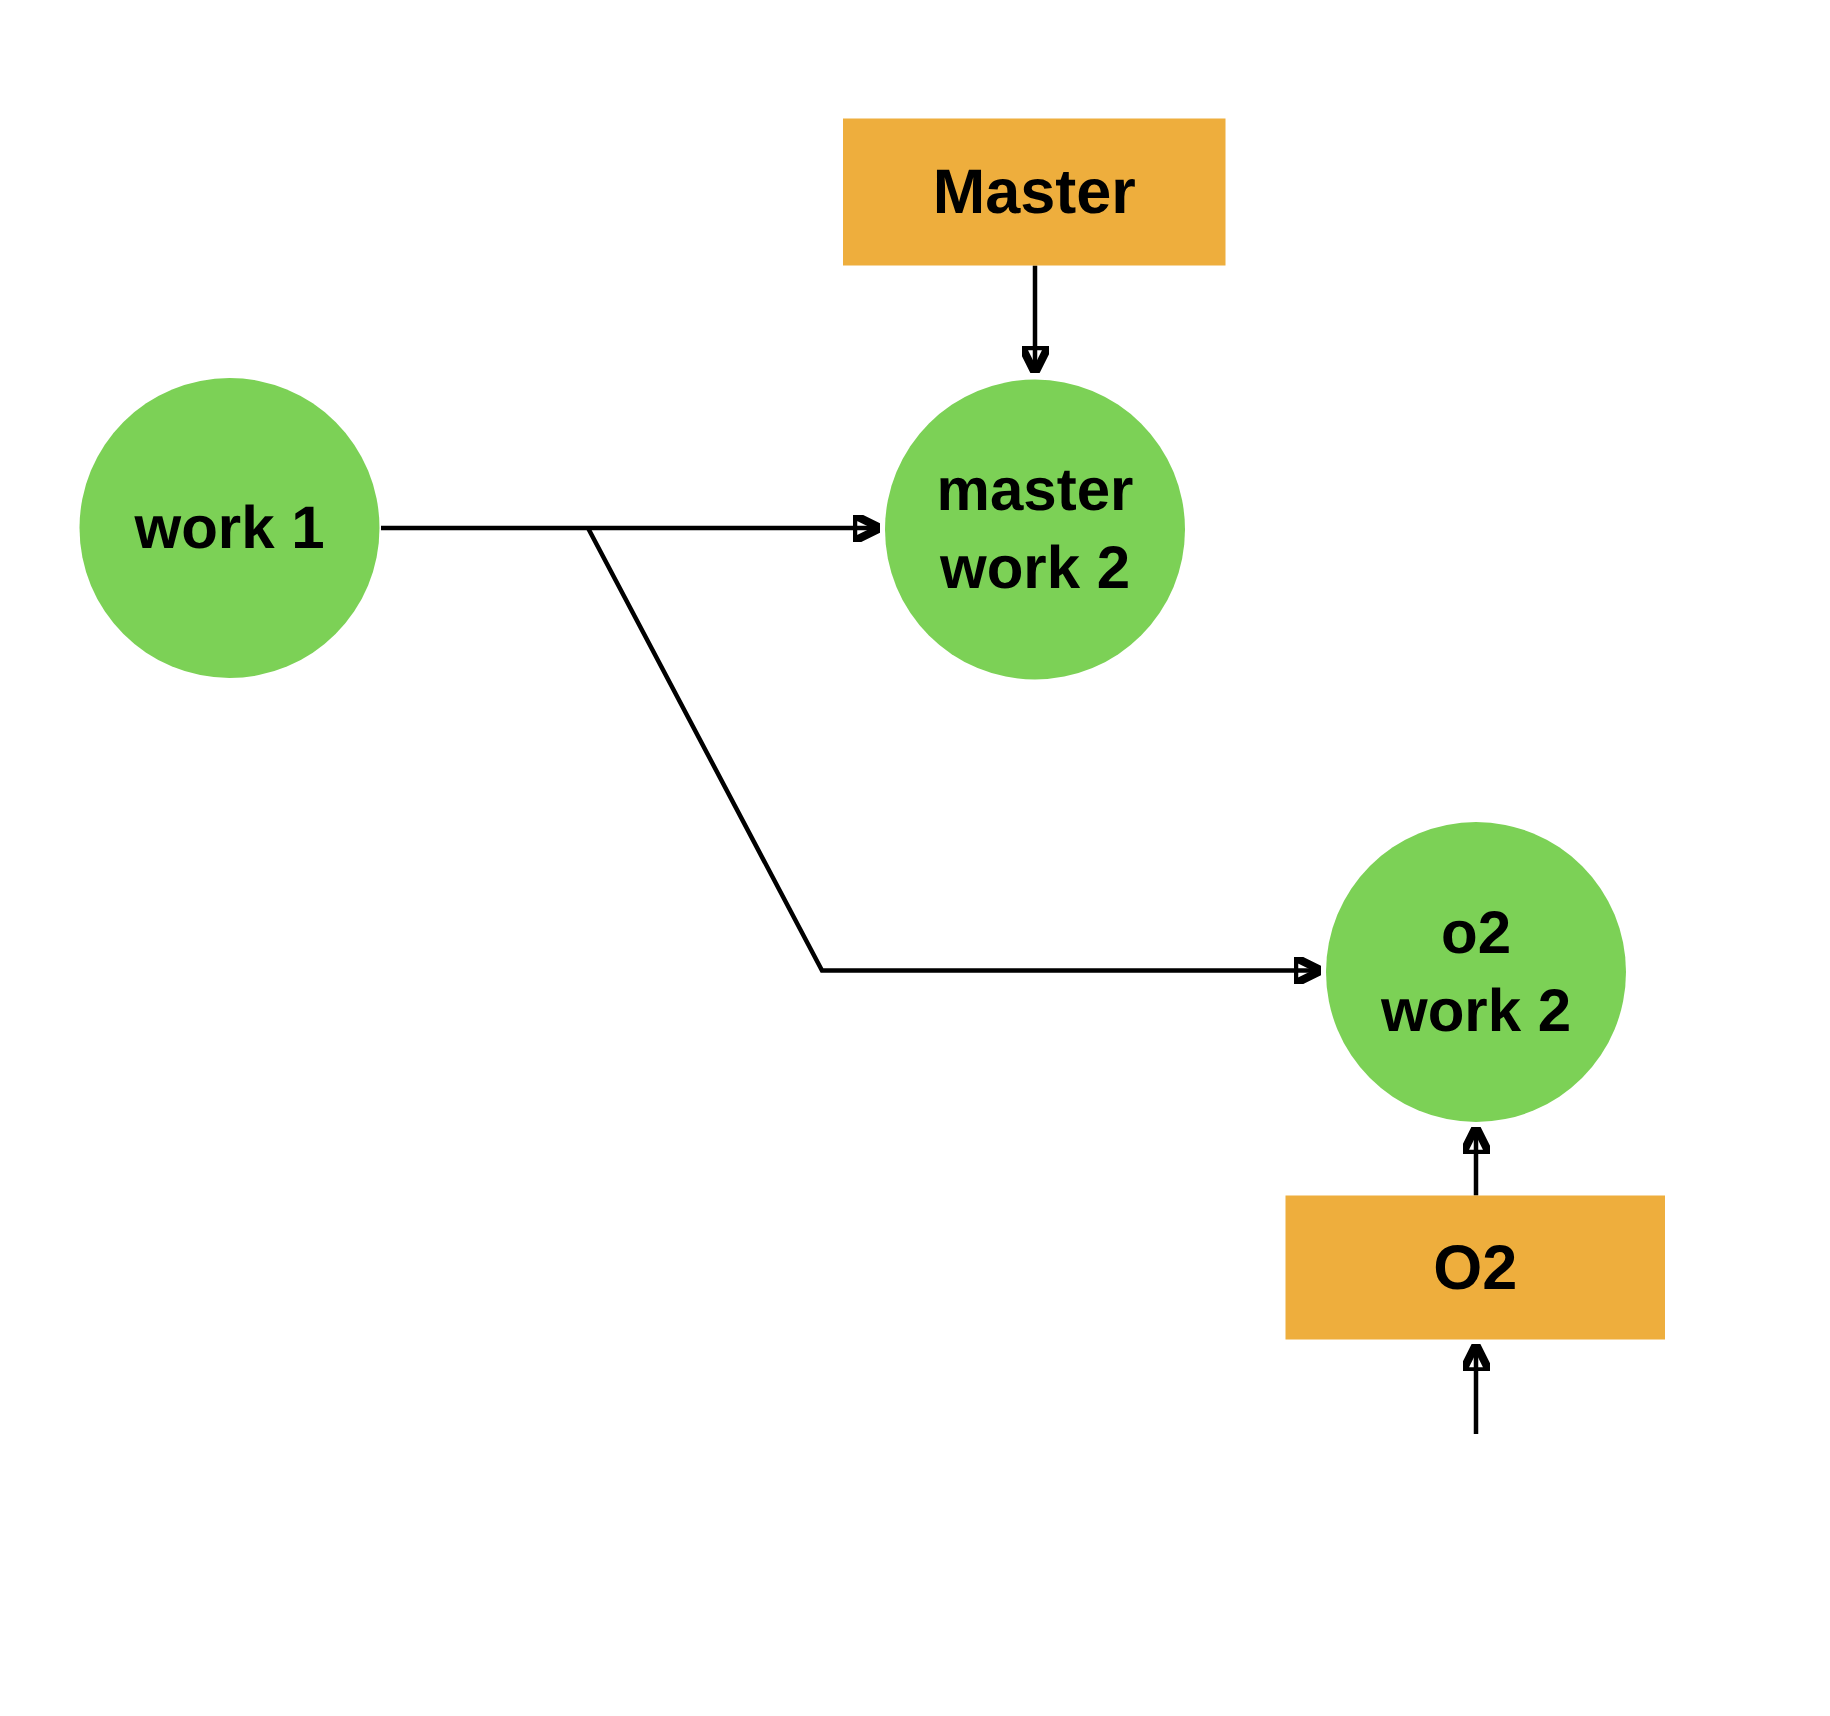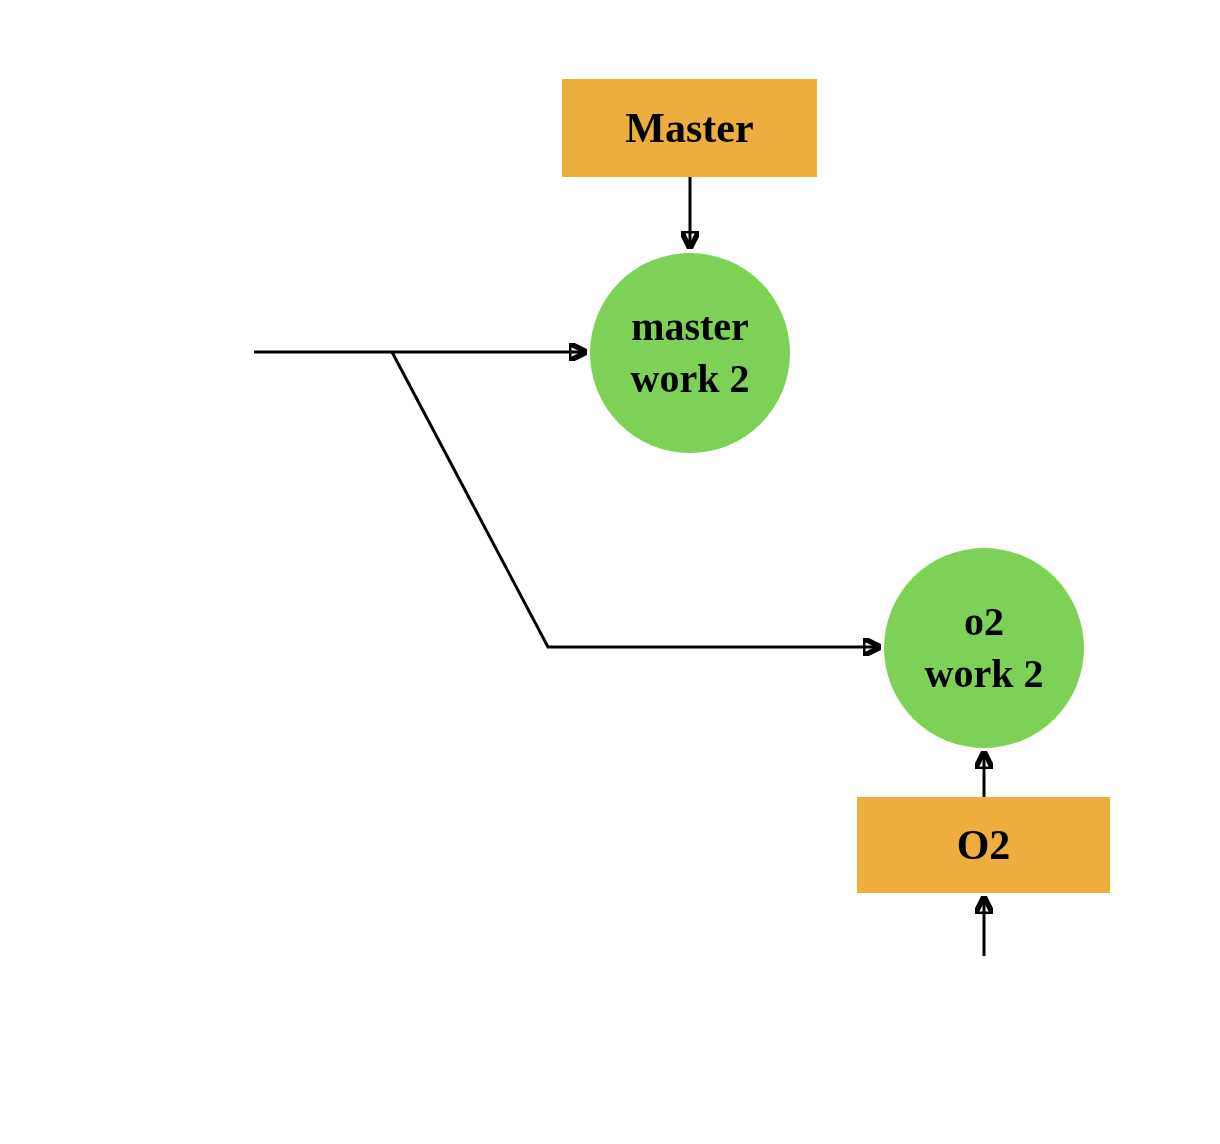--- a/index.html
+++ b/index.html
@@ -9,21 +9,21 @@
     --text-color: #000000;
     --bg-color: #ffffff;
   }
   * { margin: 0; padding: 0; box-sizing: border-box; }
   html, body { background: var(--bg-color); }
   .stage {
     position: relative;
     width: 1220px;
     height: 1144px;
     background: var(--bg-color);
-    font-family: Liberation Serif, serif;
+    font-family: Liberation Sans, sans-serif;
     color: var(--text-color);
     overflow: hidden;
   }
   .connectors {
     position: absolute;
     left: 0; top: 0;
     width: 1220px; height: 1144px;
   }
   .connectors path, .connectors line {
     stroke: var(--line-color);
@@ -74,20 +74,23 @@
     <path d="M254,352 L585,352" marker-end="url(#arrow)"></path>
     <path d="M392,352 L548,647 L879,647" marker-end="url(#arrow)"></path>
     <path d="M984,797 L984,753" marker-end="url(#arrow)"></path>
     <path d="M984,956 L984,898" marker-end="url(#arrow)"></path>
   </svg>
 
   <div class="node label-box box-master">
     <span>Master</span>
   </div>
 
+  <div class="node commit-circle circle-work1">
+    <span>work 1</span>
+  </div>
 
   <div class="node commit-circle circle-master-work2">
     <span>master</span>
     <span>work 2</span>
   </div>
 
   <div class="node commit-circle circle-o2-work2">
     <span>o2</span>
     <span>work 2</span>
   </div>

